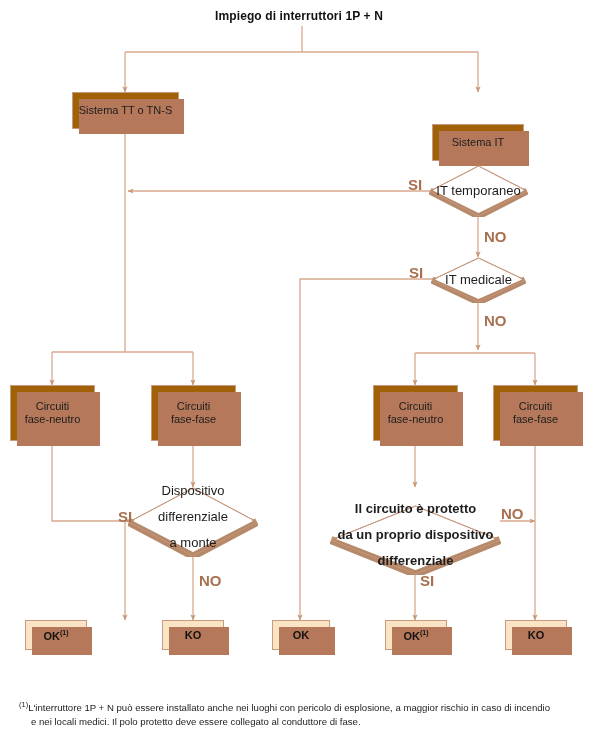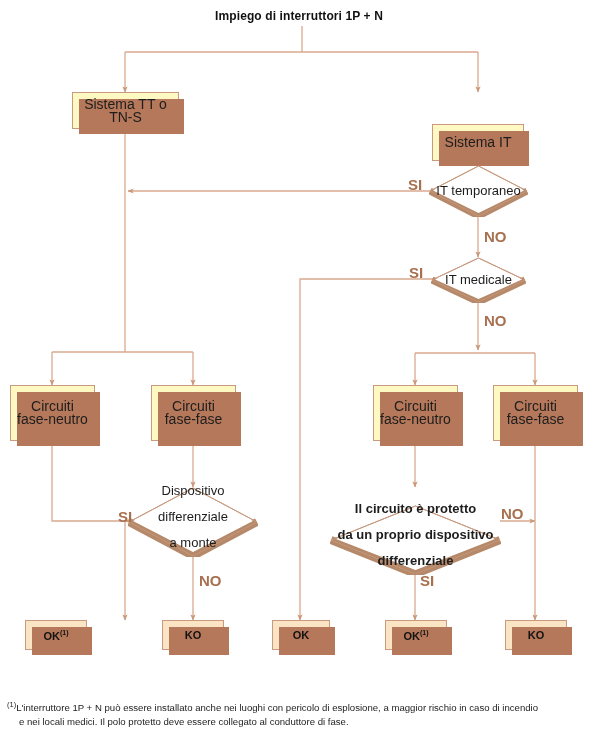--- a/index.html
+++ b/index.html
@@ -29,27 +29,27 @@
     text-align: center;
     font-size: 12px;
     font-weight: bold;
     letter-spacing: 0.1px;
     color: #111;
   }
   
   .node {
     position: absolute;
     box-sizing: border-box;
-    background: #fef9c3;
+    background: #a16207;
     border: 1px solid #c89a7f;
     display: flex;
     align-items: center;
     justify-content: center;
     text-align: center;
-    font-size: 14px;
+    font-size: 11px;
     line-height: 13px;
     color: #1d1d1d;
     z-index: 5;
   }
   .node .shadow {
     position: absolute;
     left: 6px;
     top: 6px;
     right: -6px;
     bottom: -6px;
@@ -108,21 +108,21 @@
     position: absolute;
     font-size: 15px;
     font-weight: bold;
     color: #a8704f;
     z-index: 7;
     white-space: nowrap;
   }
   
   .footnote {
     position: absolute;
-    left: 7px;
+    left: 19px;
     top: 698px;
     width: 580px;
     font-size: 9.6px;
     line-height: 13.5px;
     color: #1d1d1d;
   }
   .footnote sup { font-size: 7.5px; }
   .footnote .l2 { display: block; margin-left: 12px; }
 </style>
 </head>

